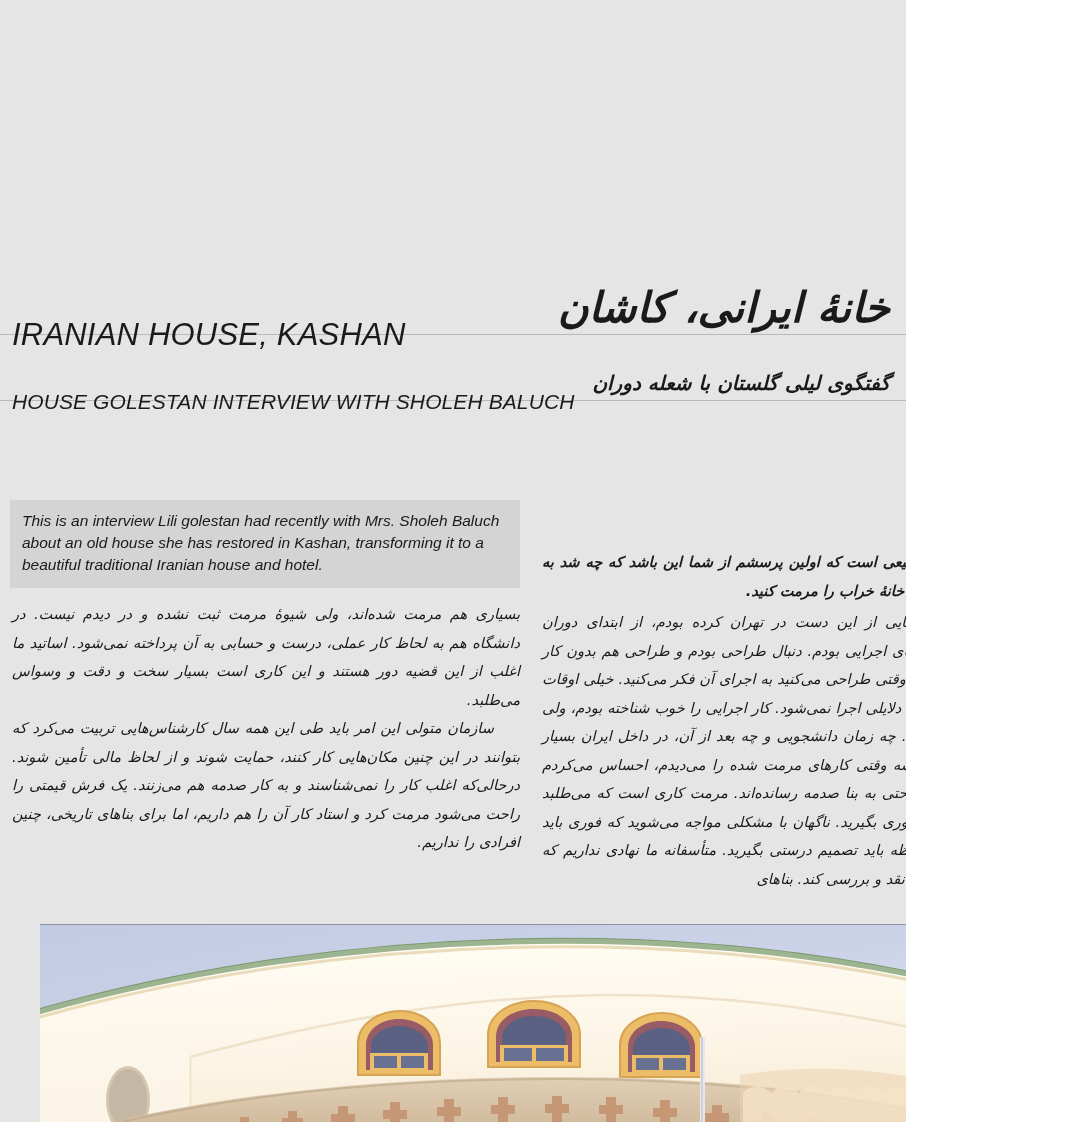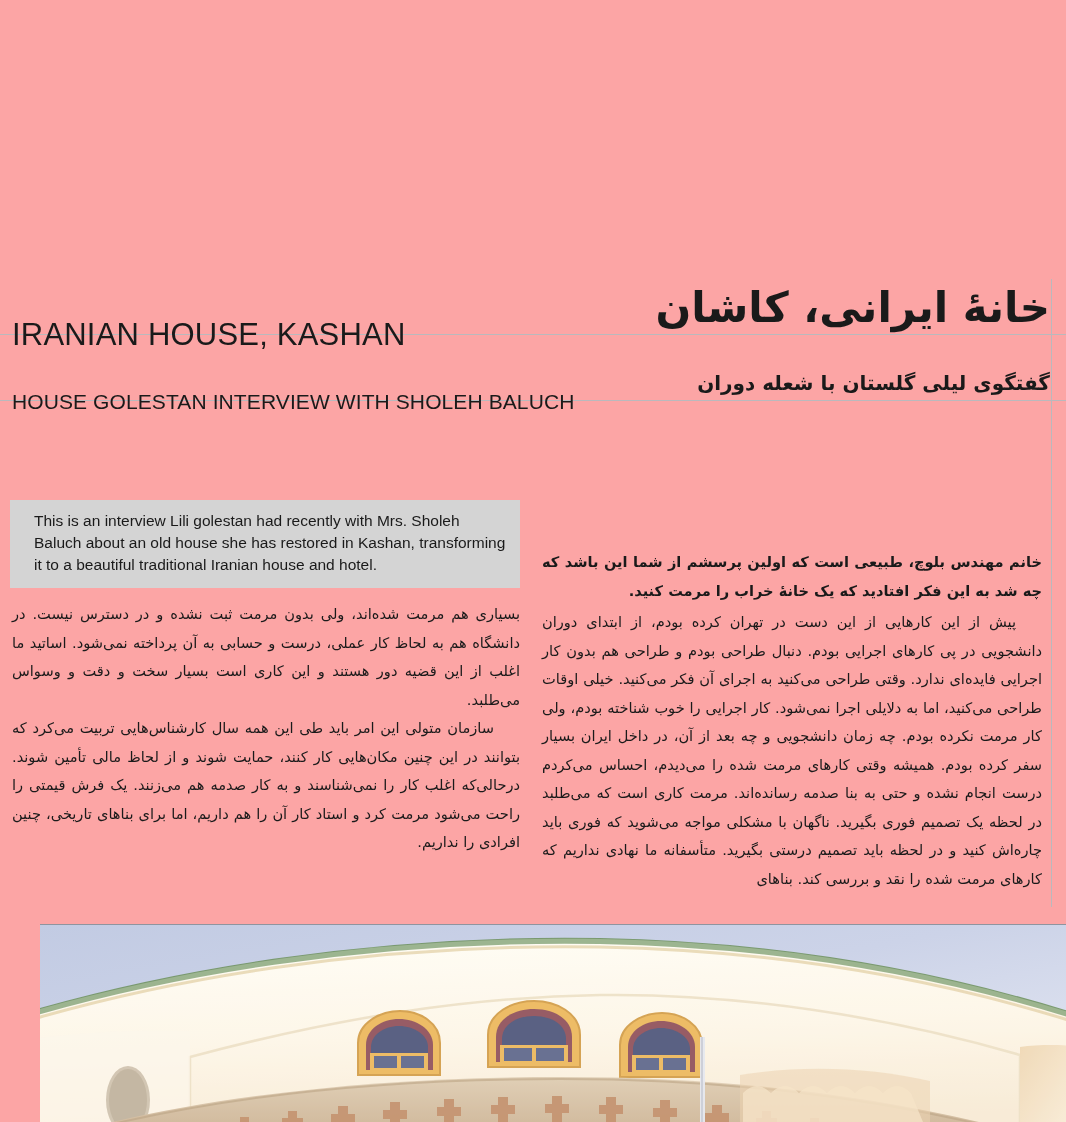--- a/index.html
+++ b/index.html
@@ -4,26 +4,27 @@
 <title>Iranian House, Kashan — Magazine Spread</title>
 <style>
   html, body {
     margin: 0;
     padding: 0;
     background: #ffffff;
   }
 
   .page {
     position: relative;
-    width: 1066px;
+    width: 906px;
     height: 1122px;
-    background: #fca5a5;
+    background: #e5e5e5;
     overflow: hidden;
     font-family: "Liberation Sans", sans-serif;
     color: #1a1a1a;
+    font-style: italic;
   }
 
   
   .rule-h {
     position: absolute;
     left: 0;
     width: 1066px;
     height: 1px;
     background: #b9b9bd;
   }
@@ -86,21 +87,21 @@
     white-space: nowrap;
   }
 
   
   .abstract {
     position: absolute;
     left: 10px;
     top: 500px;
     width: 510px;
     box-sizing: border-box;
-    padding: 10px 12px 12px 24px;
+    padding: 10px 12px 12px 12px;
     background: #d4d4d4;
     font-size: 15.5px;
     line-height: 22px;
     color: #1a1a1a;
   }
 
   
   .col {
     position: absolute;
     direction: rtl;
@@ -150,21 +151,21 @@
   <div class="rule-v"></div>
 
   <h1 class="title-en">IRANIAN HOUSE, KASHAN</h1>
   <h2 class="subtitle-en">HOUSE GOLESTAN INTERVIEW WITH SHOLEH BALUCH</h2>
   <div class="title-fa">خانۀ ایرانی، کاشان</div>
   <div class="subtitle-fa">گفتگوی لیلی گلستان با شعله دوران</div>
 
   <div class="abstract">This is an interview Lili golestan had recently with Mrs. Sholeh Baluch about an old house she has restored in Kashan, transforming it to a beautiful traditional Iranian house and hotel.</div>
 
   <div class="col col-left">
-    <p>بسیاری هم مرمت شده‌اند، ولی بدون مرمت ثبت نشده و در دسترس نیست. در دانشگاه هم به لحاظ کار عملی، درست و حسابی به آن پرداخته نمی‌شود. اساتید ما اغلب از این قضیه دور هستند و این کاری است بسیار سخت و دقت و وسواس می‌طلبد.</p>
+    <p>بسیاری هم مرمت شده‌اند، ولی شیوۀ مرمت ثبت نشده و در دیدم نیست. در دانشگاه هم به لحاظ کار عملی، درست و حسابی به آن پرداخته نمی‌شود. اساتید ما اغلب از این قضیه دور هستند و این کاری است بسیار سخت و دقت و وسواس می‌طلبد.</p>
     <p class="indent">سازمان متولی این امر باید طی این همه سال کارشناس‌هایی تربیت می‌کرد که بتوانند در این چنین مکان‌هایی کار کنند، حمایت شوند و از لحاظ مالی تأمین شوند. درحالی‌که اغلب کار را نمی‌شناسند و به کار صدمه هم می‌زنند. یک فرش قیمتی را راحت می‌شود مرمت کرد و استاد کار آن را هم داریم، اما برای بناهای تاریخی، چنین افرادی را نداریم.</p>
   </div>
 
   <div class="col col-right">
     <p class="lead">خانم مهندس بلوچ، طبیعی است که اولین پرسشم از شما این باشد که چه شد به این فکر افتادید که یک خانۀ خراب را مرمت کنید.</p>
     <p class="indent">پیش از این کارهایی از این دست در تهران کرده بودم، از ابتدای دوران دانشجویی در پی کارهای اجرایی بودم. دنبال طراحی بودم و طراحی هم بدون کار اجرایی فایده‌ای ندارد. وقتی طراحی می‌کنید به اجرای آن فکر می‌کنید. خیلی اوقات طراحی می‌کنید، اما به دلایلی اجرا نمی‌شود. کار اجرایی را خوب شناخته بودم، ولی کار مرمت نکرده بودم. چه زمان دانشجویی و چه بعد از آن، در داخل ایران بسیار سفر کرده بودم. همیشه وقتی کارهای مرمت شده را می‌دیدم، احساس می‌کردم درست انجام نشده و حتی به بنا صدمه رسانده‌اند. مرمت کاری است که می‌طلبد در لحظه یک تصمیم فوری بگیرید. ناگهان با مشکلی مواجه می‌شوید که فوری باید چاره‌اش کنید و در لحظه باید تصمیم درستی بگیرید. متأسفانه ما نهادی نداریم که کارهای مرمت شده را نقد و بررسی کند. بناهای</p>
   </div>
 
   <figure class="photo">
     <div class="sky"></div>

